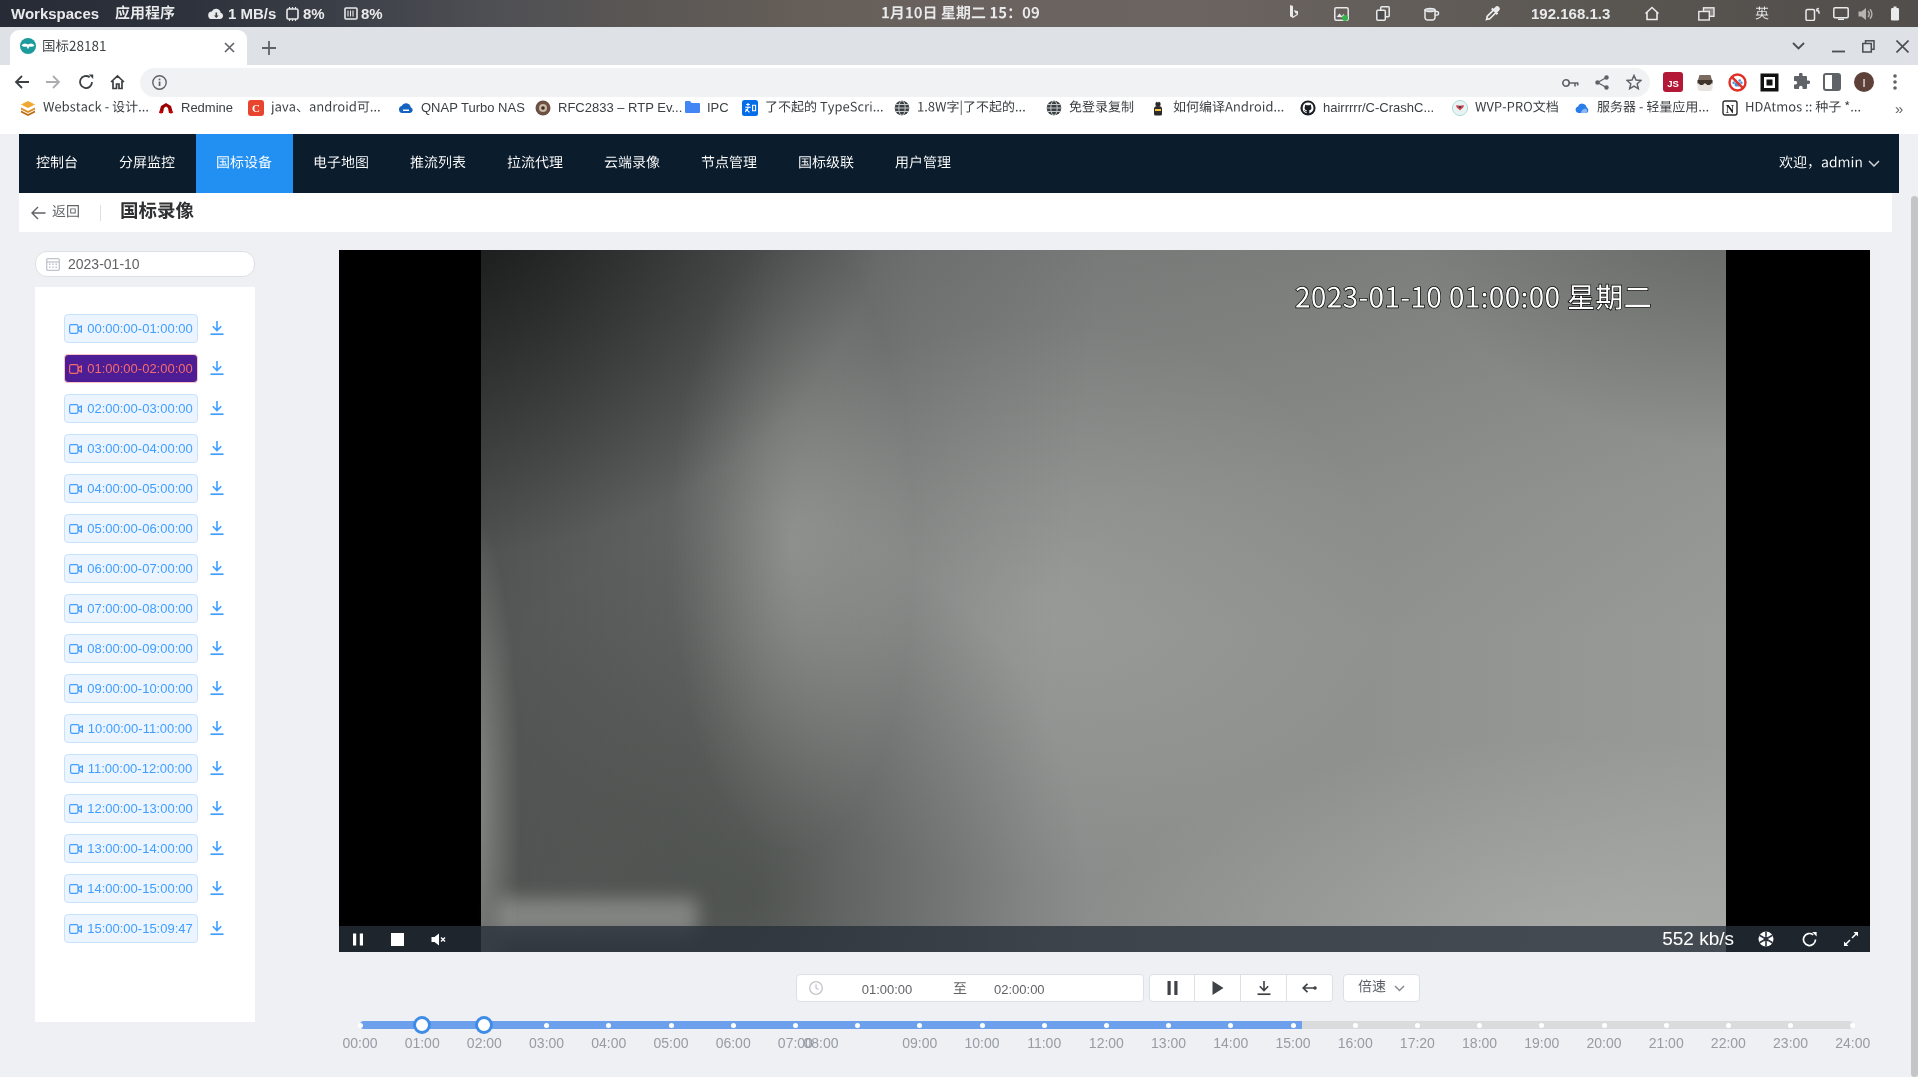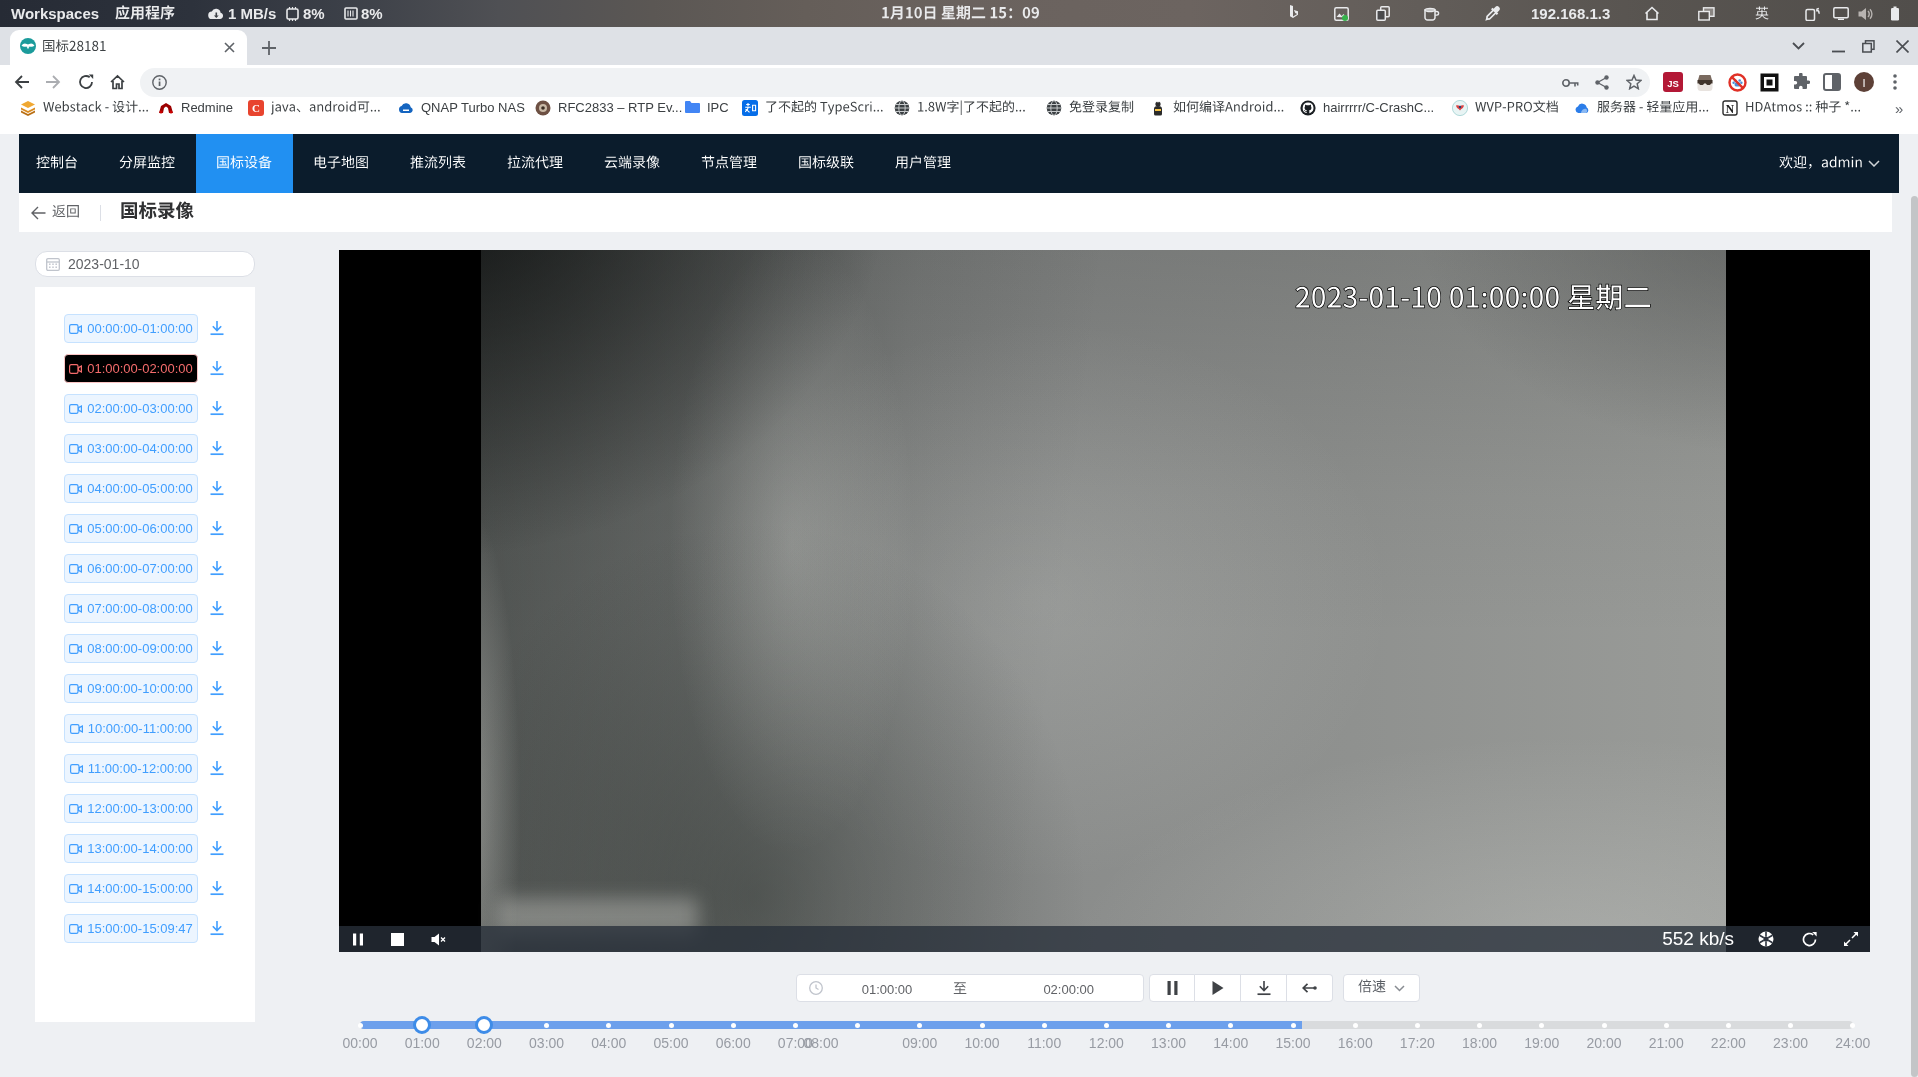--- a/index.html
+++ b/index.html
@@ -20,21 +20,21 @@
 
 #appnav{left:19px;top:134px;width:1880px;height:59px;background:#0b1c2c;display:flex;align-items:stretch}
 .nav-it{display:flex;align-items:center;padding:0 20px}
 .nav-it.act{background:#2190f2}
 .nav-it.first{margin-left:-3px}
 #crumb{left:19px;top:193px;width:1873px;height:39px;background:#fff;display:flex;align-items:center}
 
 #dinput{left:35px;top:251px;width:220px;height:26px;background:#fff;border:1px solid #dcdfe6;border-radius:12px;display:flex;align-items:center;color:#606266;font-size:14px}
 #panel{left:35px;top:287px;width:220px;height:735px;background:#fff}
 .tbtn{position:absolute;left:29px;width:134px;height:29px;border-radius:4px;border:1px solid #c6e2ff;background:#ecf5ff;color:#409eff;font-size:13px;display:flex;align-items:center;justify-content:center;white-space:nowrap}
-.tbtn.red{border-color:#fbc4c4;background:#000000;color:#f56c6c}
+.tbtn.red{border-color:#fbc4c4;background:#4c1d95;color:#f56c6c}
 .dl{position:absolute;left:174px;width:16px;height:16px}
 
 #vidbox{left:339px;top:250px;width:1531px;height:702px;background:#000}
 #vid{position:absolute;left:142px;top:0;width:1245px;height:702px;
 background:
  radial-gradient(ellipse 620px 500px at -5% -10%, rgba(8,10,10,0.85), rgba(8,10,10,0) 76%),
  radial-gradient(ellipse 170px 430px at 25% 42%, rgba(226,227,222,0.26), rgba(226,227,222,0) 72%),
  radial-gradient(ellipse 65px 380px at -1% 80%, rgba(230,230,224,0.40), rgba(230,230,224,0) 80%),
  radial-gradient(ellipse 460px 520px at 22% 92%, rgba(36,42,38,0.42), rgba(36,42,38,0) 72%),
  radial-gradient(ellipse 500px 400px at 45% 50%, rgba(220,222,217,0.18), rgba(220,222,217,0) 70%),
@@ -843,21 +843,21 @@
         <circle cx="7" cy="7" r="6.3" fill="none" stroke="#c0c4cc" stroke-width="1.3"></circle>
         <path fill="none" stroke="#c0c4cc" stroke-width="1.3" d="M7 3.5V7l2.5 1.5"></path>
       </svg>
     </span>
     <span class="a" style="left:40px;top:7px;width:100px;text-align:center;font-size:13px;color:#606266">01:00:00</span>
     <span class="a" style="left:156px;top:6px">
       <svg width="15" height="18" viewBox="0 0 15 18" style="display:block">
         <path fill="#606266" d="M2.0 6.4C2.6 6.2 3.3 6.2 11.0 5.8C11.3 6.2 11.6 6.6 11.8 6.8L12.7 6.2C12.0 5.2 10.4 3.9 9.1 2.9L8.3 3.5C8.9 3.9 9.5 4.4 10.1 5.0L3.6 5.2C4.4 4.4 5.3 3.4 6.2 2.3H12.8V1.3H1.1V2.3H4.8C4.0 3.4 3.0 4.4 2.7 4.7C2.3 5.1 2.0 5.3 1.7 5.4C1.8 5.6 2.0 6.2 2.0 6.4ZM6.4 6.5V8.3H2.0V9.3H6.4V11.9H0.8V12.9H13.3V11.9H7.5V9.3H12.1V8.3H7.5V6.5Z"></path>
       </svg>
     </span>
-    <span class="a" style="left:197px;top:7px;width:100px;text-align:right;font-size:13px;color:#606266">02:00:00</span>
+    <span class="a" style="left:197px;top:7px;width:100px;text-align:left;font-size:13px;color:#606266">02:00:00</span>
   </div>
 <div class="cbox ci a" style="left:1149px;top:974px;width:46px;height:28px;border-radius:4px 0 0 4px;">
     <svg width="11" height="14" viewBox="0 0 11 14" style="display:block">
       <rect x="0.5" width="3.2" height="14" fill="#3f4246"></rect>
       <rect x="7.3" width="3.2" height="14" fill="#3f4246"></rect>
     </svg>
   </div>
 <div class="cbox ci a" style="left:1195px;top:974px;width:46px;height:28px;border-left:none;">
     <svg width="12" height="14" viewBox="0 0 12 14" style="display:block">
       <path fill="#3f4246" d="M0.5 0l11 7-11 7z"></path>

